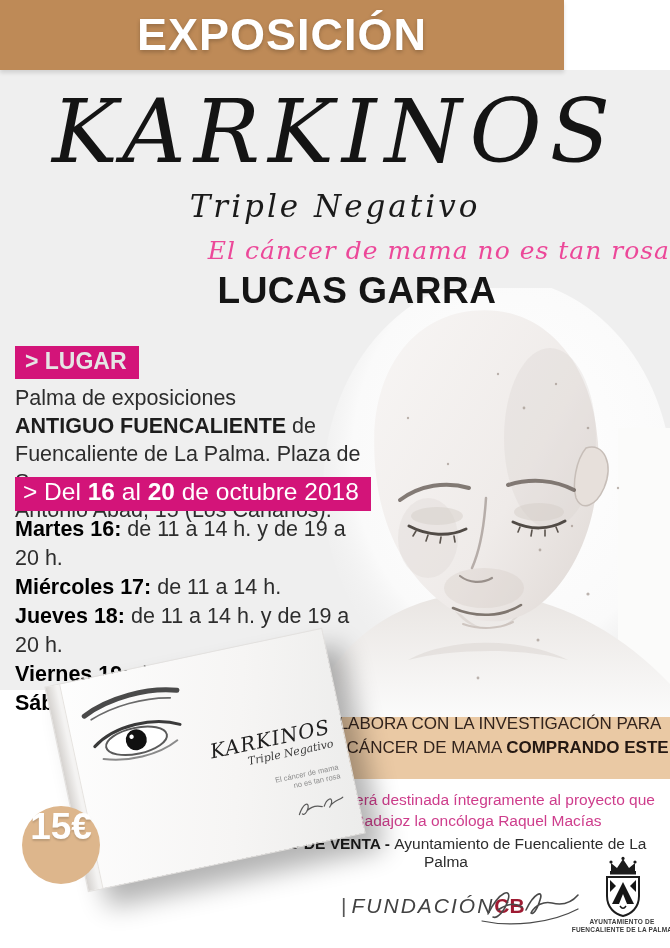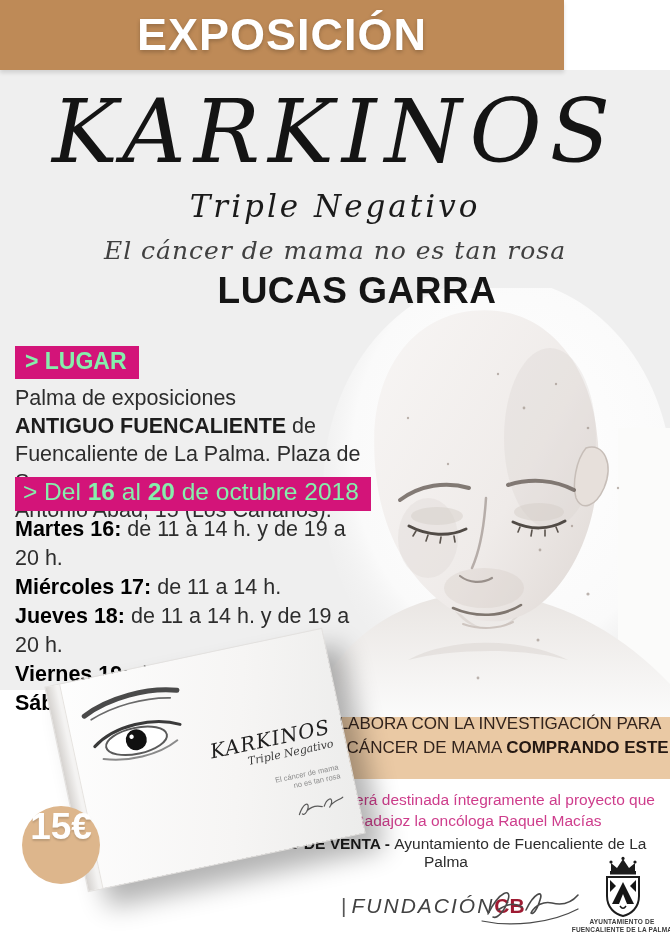--- a/index.html
+++ b/index.html
@@ -25,41 +25,41 @@
   .h-title{
     position:absolute;left:0;top:82px;width:670px;text-align:center;
     font-family:"DejaVu Serif",serif;font-style:italic;font-size:88px;line-height:100px;
     letter-spacing:8px;color:#141414;z-index:1;
   }
   .h-sub{
     position:absolute;left:0;top:188px;width:670px;text-align:center;
     font-family:"DejaVu Serif",serif;font-style:italic;font-size:31px;letter-spacing:3px;color:#1a1a1a;z-index:1;
   }
   .h-tag{
-    position:absolute;left:0;top:236px;width:670px;text-align:center;
-    font-family:"DejaVu Serif",serif;font-style:italic;font-size:25px;letter-spacing:1px;color:#404040;z-index:1;
+    position:absolute;left:0;top:236px;width:670px;text-align:right;
+    font-family:"DejaVu Serif",serif;font-style:italic;font-size:25px;letter-spacing:1px;color:#ec4899;z-index:1;
   }
   .h-author{
     position:absolute;left:0;top:270px;width:670px;text-align:center;
     font-size:37px;font-weight:bold;letter-spacing:0.5px;color:#151515;z-index:1;padding-left:22px;
   }
 
   
   .lugar-badge{
-    position:absolute;left:15px;top:346px;background:var(--pink,#D31479);color:#86efac;
+    position:absolute;left:15px;top:346px;background:var(--pink,#D31479);color:#e5e5e5;
     font-weight:bold;font-size:23px;padding:2px 12px 4px 10px;z-index:2;
   }
   .venue-block{
     position:absolute;left:15px;top:384px;width:360px;font-size:21.5px;line-height:28px;color:#2d2d2d;z-index:2;
   }
   .venue-block b{color:#1d1d1d;}
 
   
   .date-bar{
-    position:absolute;left:15px;top:477px;background:var(--pink,#D31479);color:#86efac;
+    position:absolute;left:15px;top:477px;background:var(--pink,#D31479);color:#ffffff;
     font-size:24.5px;padding:1px 12px 5px 8px;z-index:2;white-space:nowrap;
   }
   .schedule{position:absolute;left:15px;top:515px;width:360px;font-size:21.5px;line-height:29px;color:#2d2d2d;z-index:2;}
   .schedule b{color:#000000;}
 
   
   .portrait{position:absolute;left:288px;top:288px;width:382px;height:430px;z-index:1;}
 
   
   .book{

